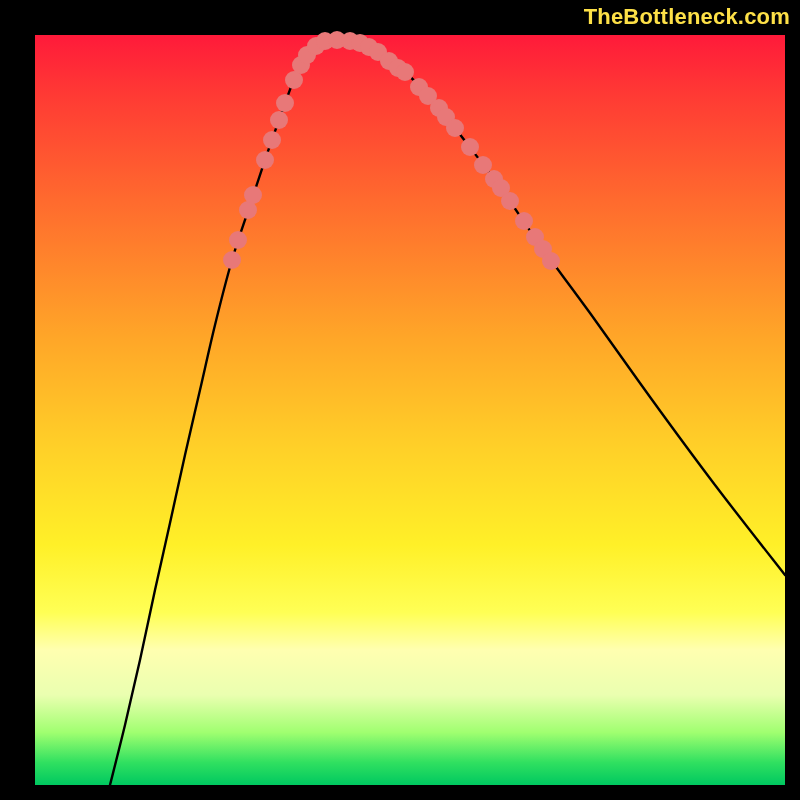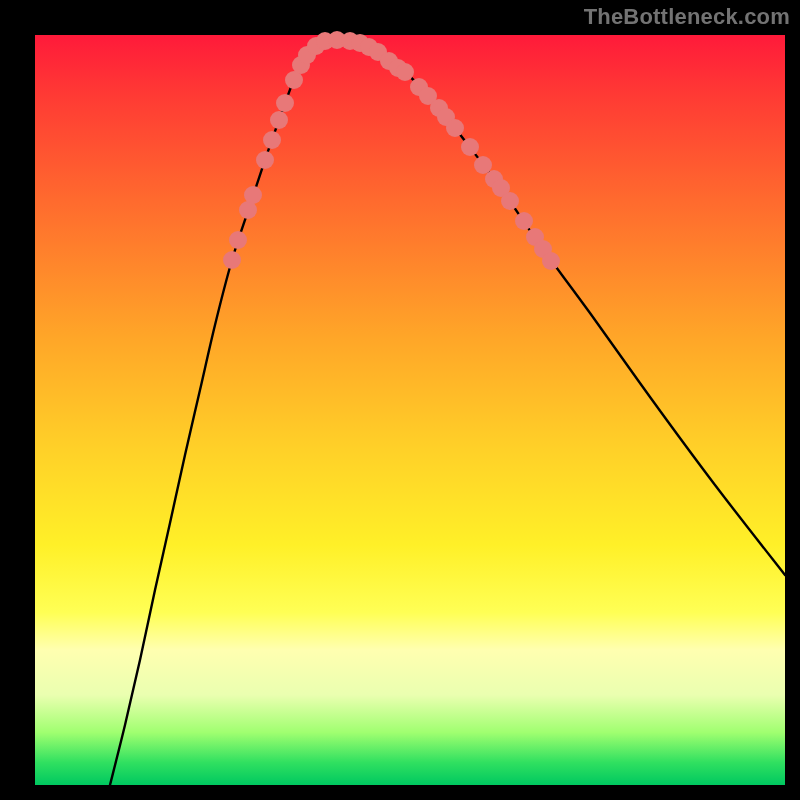--- a/index.html
+++ b/index.html
@@ -14,21 +14,21 @@
   .frame {
     position: relative;
     width: 800px;
     height: 800px;
     background: #000;
   }
   .watermark {
     position: absolute;
     top: 4px;
     right: 10px;
-    color: #737373;
+    color: #fde047;
     font-size: 22px;
     font-weight: bold;
     letter-spacing: 0.2px;
     z-index: 10;
   }
   .plot {
     position: absolute;
     left: 35px;
     top: 35px;
     width: 750px;

